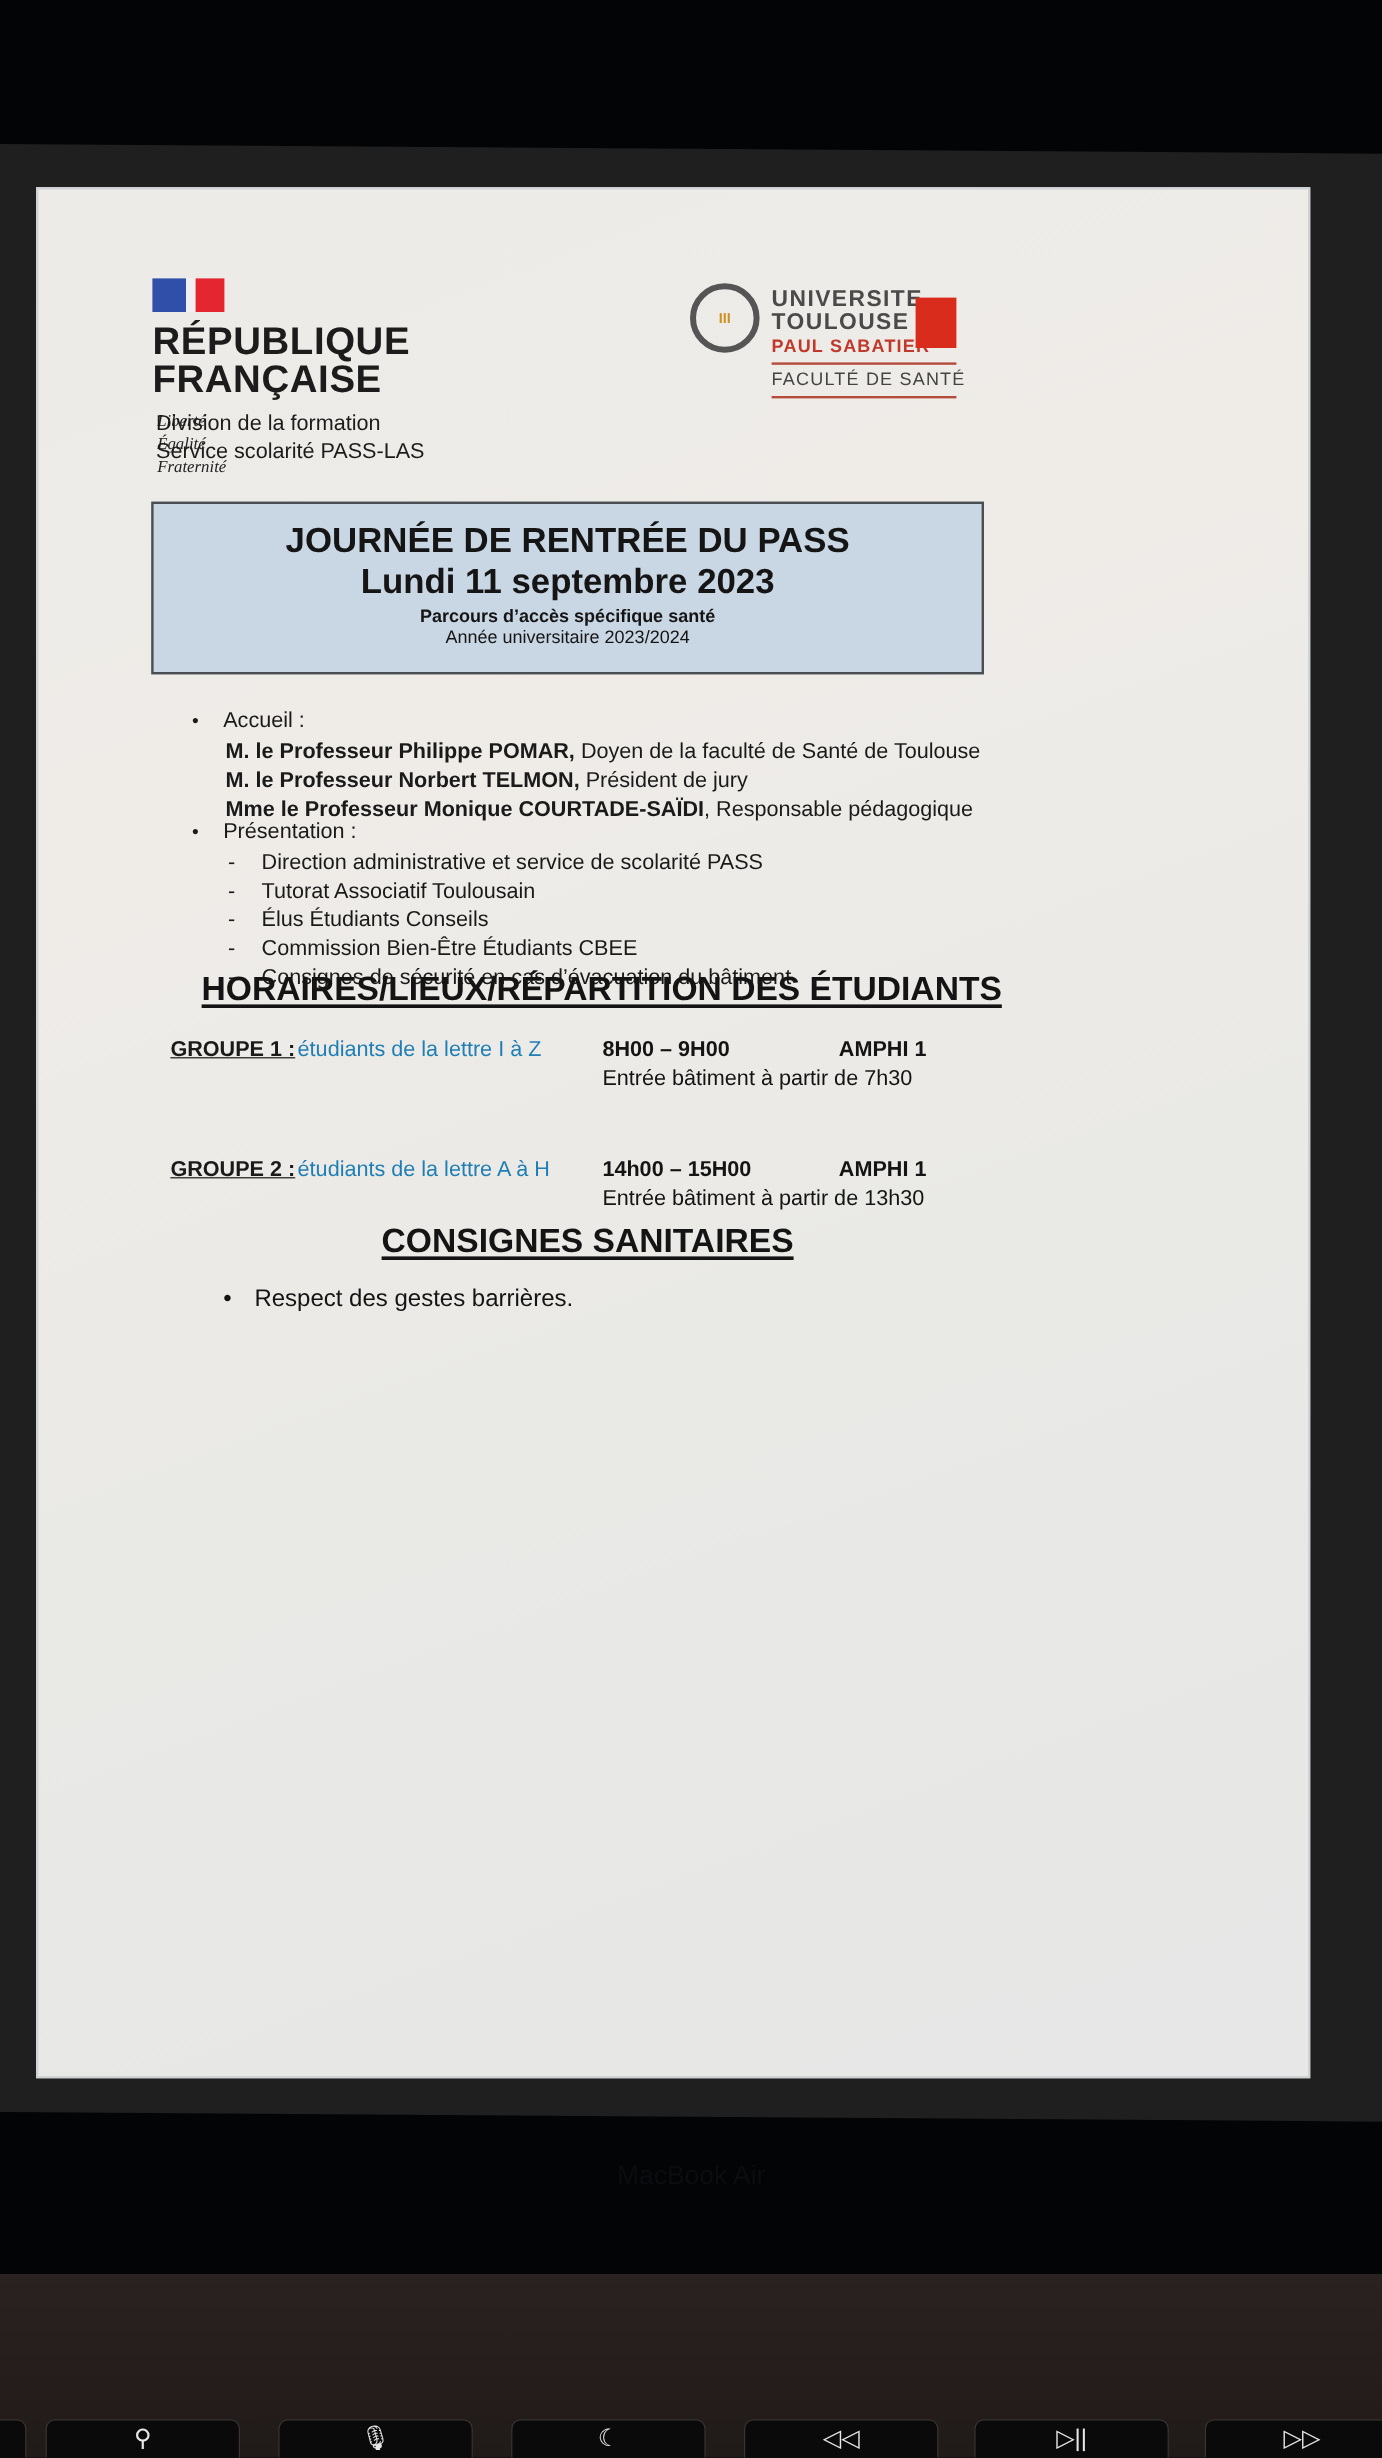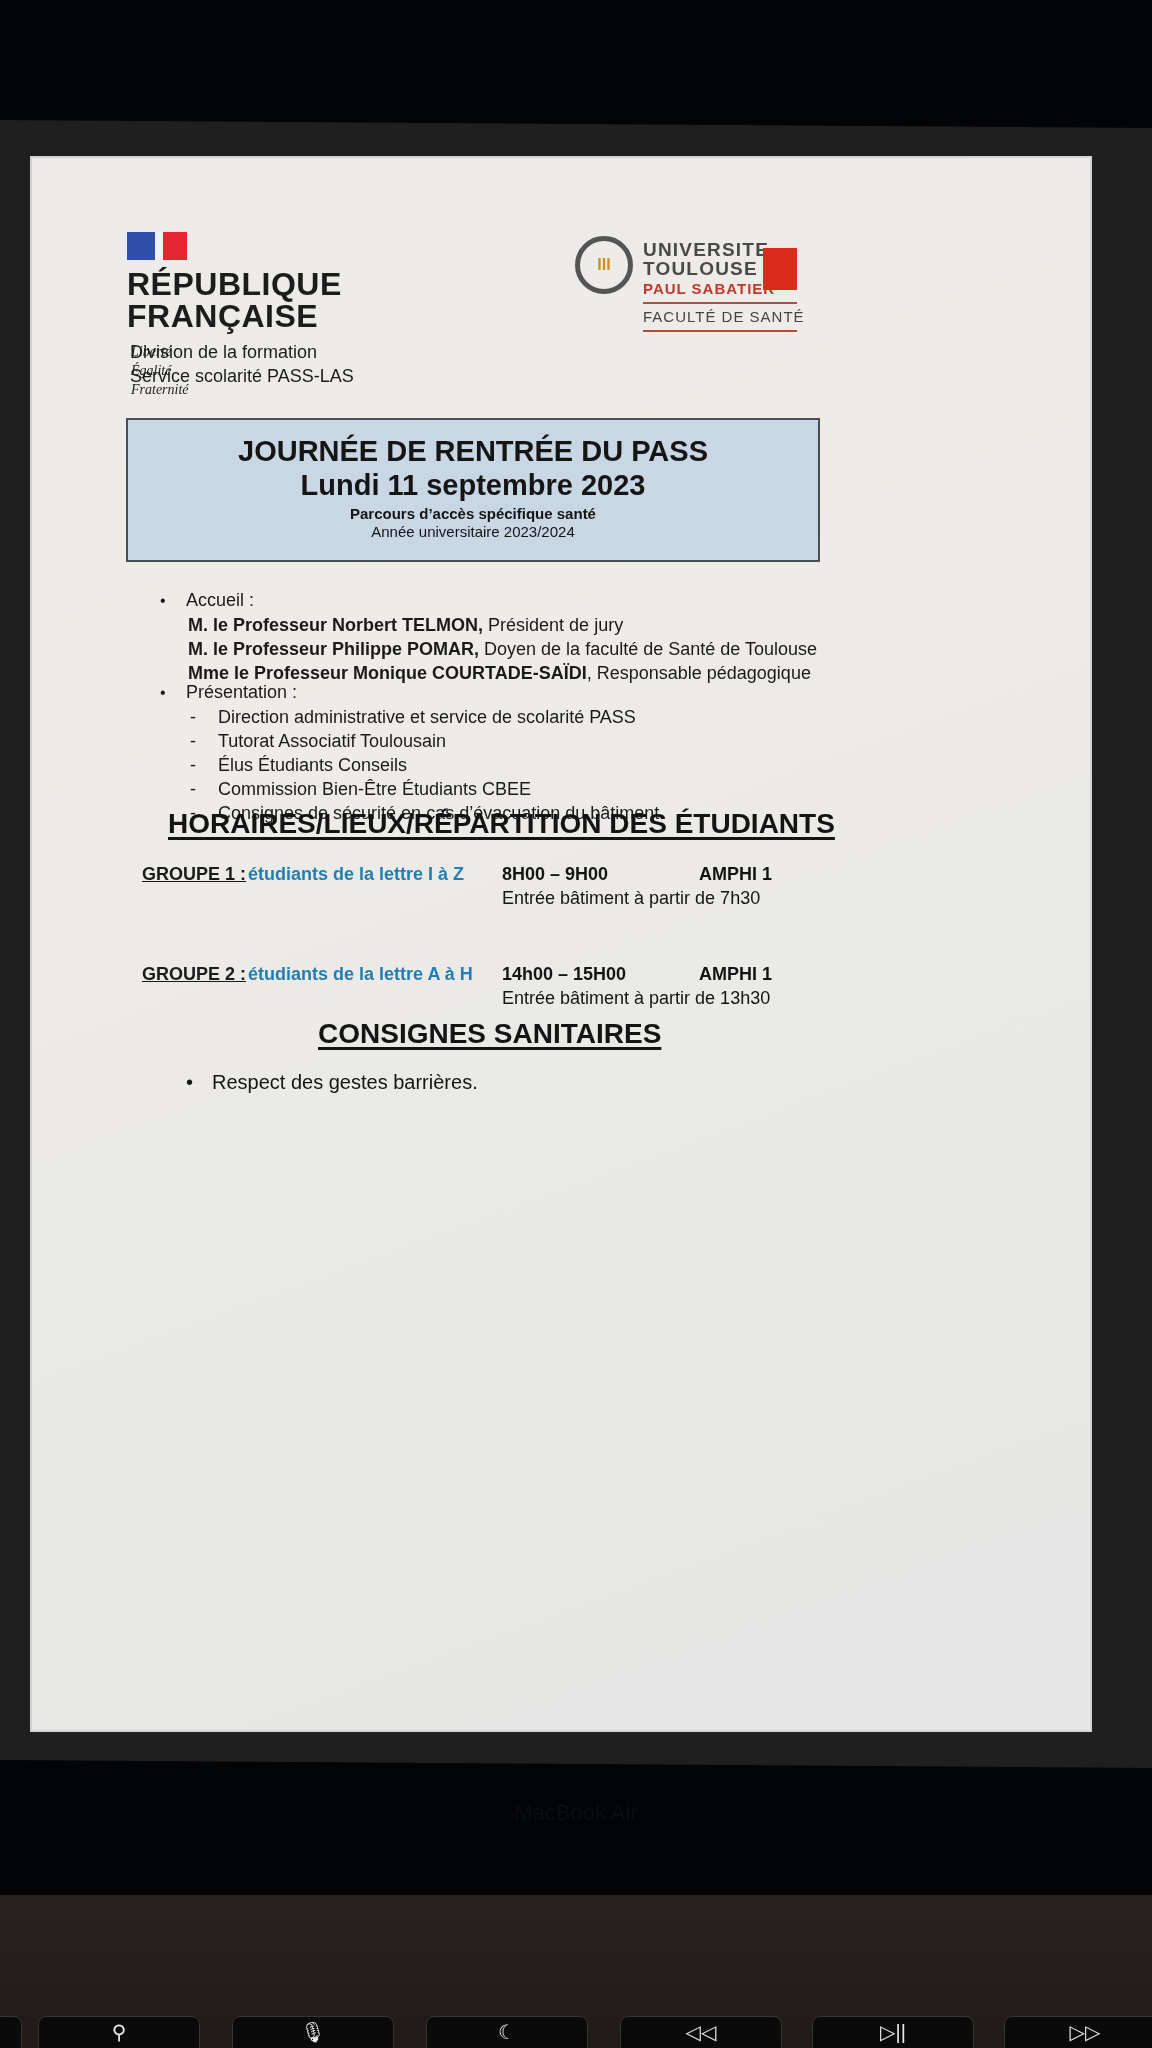--- a/index.html
+++ b/index.html
@@ -25,21 +25,21 @@
   .rf-flag { left: 97px; top: 76px; width: 60px; height: 30px; display: flex; }
   .rf-flag .blue { width: 28px; height: 28px; background: #2f4fa8; }
   .rf-flag .white { width: 8px; height: 28px; background: #f0f0f0; }
   .rf-flag .red { width: 24px; height: 28px; background: #e3262f; }
   .rf-title { left: 97px; top: 112px; font-size: 32px; font-weight: bold; line-height: 32px; letter-spacing: 0.5px; color: #1c1c1c; }
   .rf-motto { left: 101px; top: 186px; font-family: "Liberation Serif", serif; font-style: italic; font-size: 14px; line-height: 19px; color: #222; }
 
   
   .ut-logo { left: 545px; top: 80px; width: 240px; height: 100px; }
   .ut-circle { position: absolute; left: 0; top: 0; width: 58px; height: 58px; border-radius: 50%; border: 5px solid #555; box-sizing: border-box; display: flex; align-items: center; justify-content: center; }
-  .ut-circle span { font-size: 16px; font-weight: bold; color: #d09020; }
+  .ut-circle span { font-size: 12px; font-weight: bold; color: #d09020; }
   .ut-name { position: absolute; left: 68px; top: 4px; font-size: 19px; font-weight: bold; line-height: 19px; color: #4a4a4a; letter-spacing: 1.2px; }
   .ut-sub { position: absolute; left: 68px; top: 44px; font-size: 15px; font-weight: bold; color: #c0392b; letter-spacing: 1px; }
   .ut-red { position: absolute; left: 188px; top: 12px; width: 34px; height: 42px; background: #d92c1c; }
   .ut-line1 { position: absolute; left: 68px; top: 66px; width: 154px; height: 2px; background: #b54b3a; }
   .ut-fac { position: absolute; left: 68px; top: 72px; font-size: 15px; color: #444; letter-spacing: 1px; }
   .ut-line2 { position: absolute; left: 68px; top: 94px; width: 154px; height: 2px; background: #b54b3a; }
 
   .division { left: 100px; top: 184px; font-size: 18px; line-height: 24px; color: #1c1c1c; }
 
   
@@ -62,21 +62,21 @@
   .accueil b { font-weight: bold; }
   .presentation { left: 130px; top: 524px; }
   .presentation .dash { display: flex; padding-left: 2px; }
   .presentation .dash .d { width: 28px; }
 
   .h-section { font-size: 28px; font-weight: bold; text-decoration: underline; text-decoration-thickness: 3px; text-underline-offset: 4px; white-space: nowrap; }
   .horaires { left: 138px; top: 652px; }
 
   .groupe { font-size: 18px; line-height: 24px; }
   .groupe .lbl { position: absolute; left: 0; top: 0; font-weight: bold; text-decoration: underline; color: #1a1a1a; }
-  .groupe .who { position: absolute; top: 0; font-weight: bold; color: #1f7fb5; white-space: nowrap; text-align: center; }
+  .groupe .who { position: absolute; top: 0; font-weight: normal; color: #1f7fb5; white-space: nowrap; text-align: center; }
   .groupe .time { position: absolute; left: 360px; top: 0; font-weight: bold; white-space: nowrap; }
   .groupe .amphi { position: absolute; left: 557px; top: 0; font-weight: bold; white-space: nowrap; }
   .groupe .entree { position: absolute; left: 360px; top: 24px; white-space: nowrap; }
   .g1 { left: 112px; top: 706px; width: 700px; height: 50px; }
   .g2 { left: 112px; top: 806px; width: 700px; height: 50px; }
 
   .consignes { left: 288px; top: 862px; }
   .respect { left: 156px; top: 914px; font-size: 20px; line-height: 24px; }
   .respect .dot { display: inline-block; width: 26px; }
 
@@ -132,22 +132,22 @@
 
   <div class="prog-box">
     <div class="prog-event">JOURNÉE DE RENTRÉE DU PASS</div>
     <div class="prog-date">Lundi 11 septembre 2023</div>
     <div class="prog-parcours">Parcours d’accès spécifique santé</div>
     <div class="prog-annee">Année universitaire 2023/2024</div>
   </div>
 
   <div class="bullet-block accueil">
     <div><span class="dot">•</span><span>Accueil :</span></div>
+    <div class="line"><b>M. le Professeur Philippe POMAR,</b><span> Doyen de la faculté de Santé de Toulouse</span></div>
     <div class="line"><b>M. le Professeur Norbert TELMON,</b><span> Président de jury</span></div>
-    <div class="line"><b>M. le Professeur Philippe POMAR,</b><span> Doyen de la faculté de Santé de Toulouse</span></div>
     <div class="line"><b>Mme le Professeur Monique COURTADE-SAÏDI</b><span>, Responsable pédagogique</span></div>
   </div>
 
   <div class="bullet-block presentation">
     <div><span class="dot">•</span><span>Présentation :</span></div>
     <div style="padding-left:28px">
       <div class="dash">
           <span class="d">-</span>
           <span>Direction administrative et service de scolarité PASS</span>
         </div>

